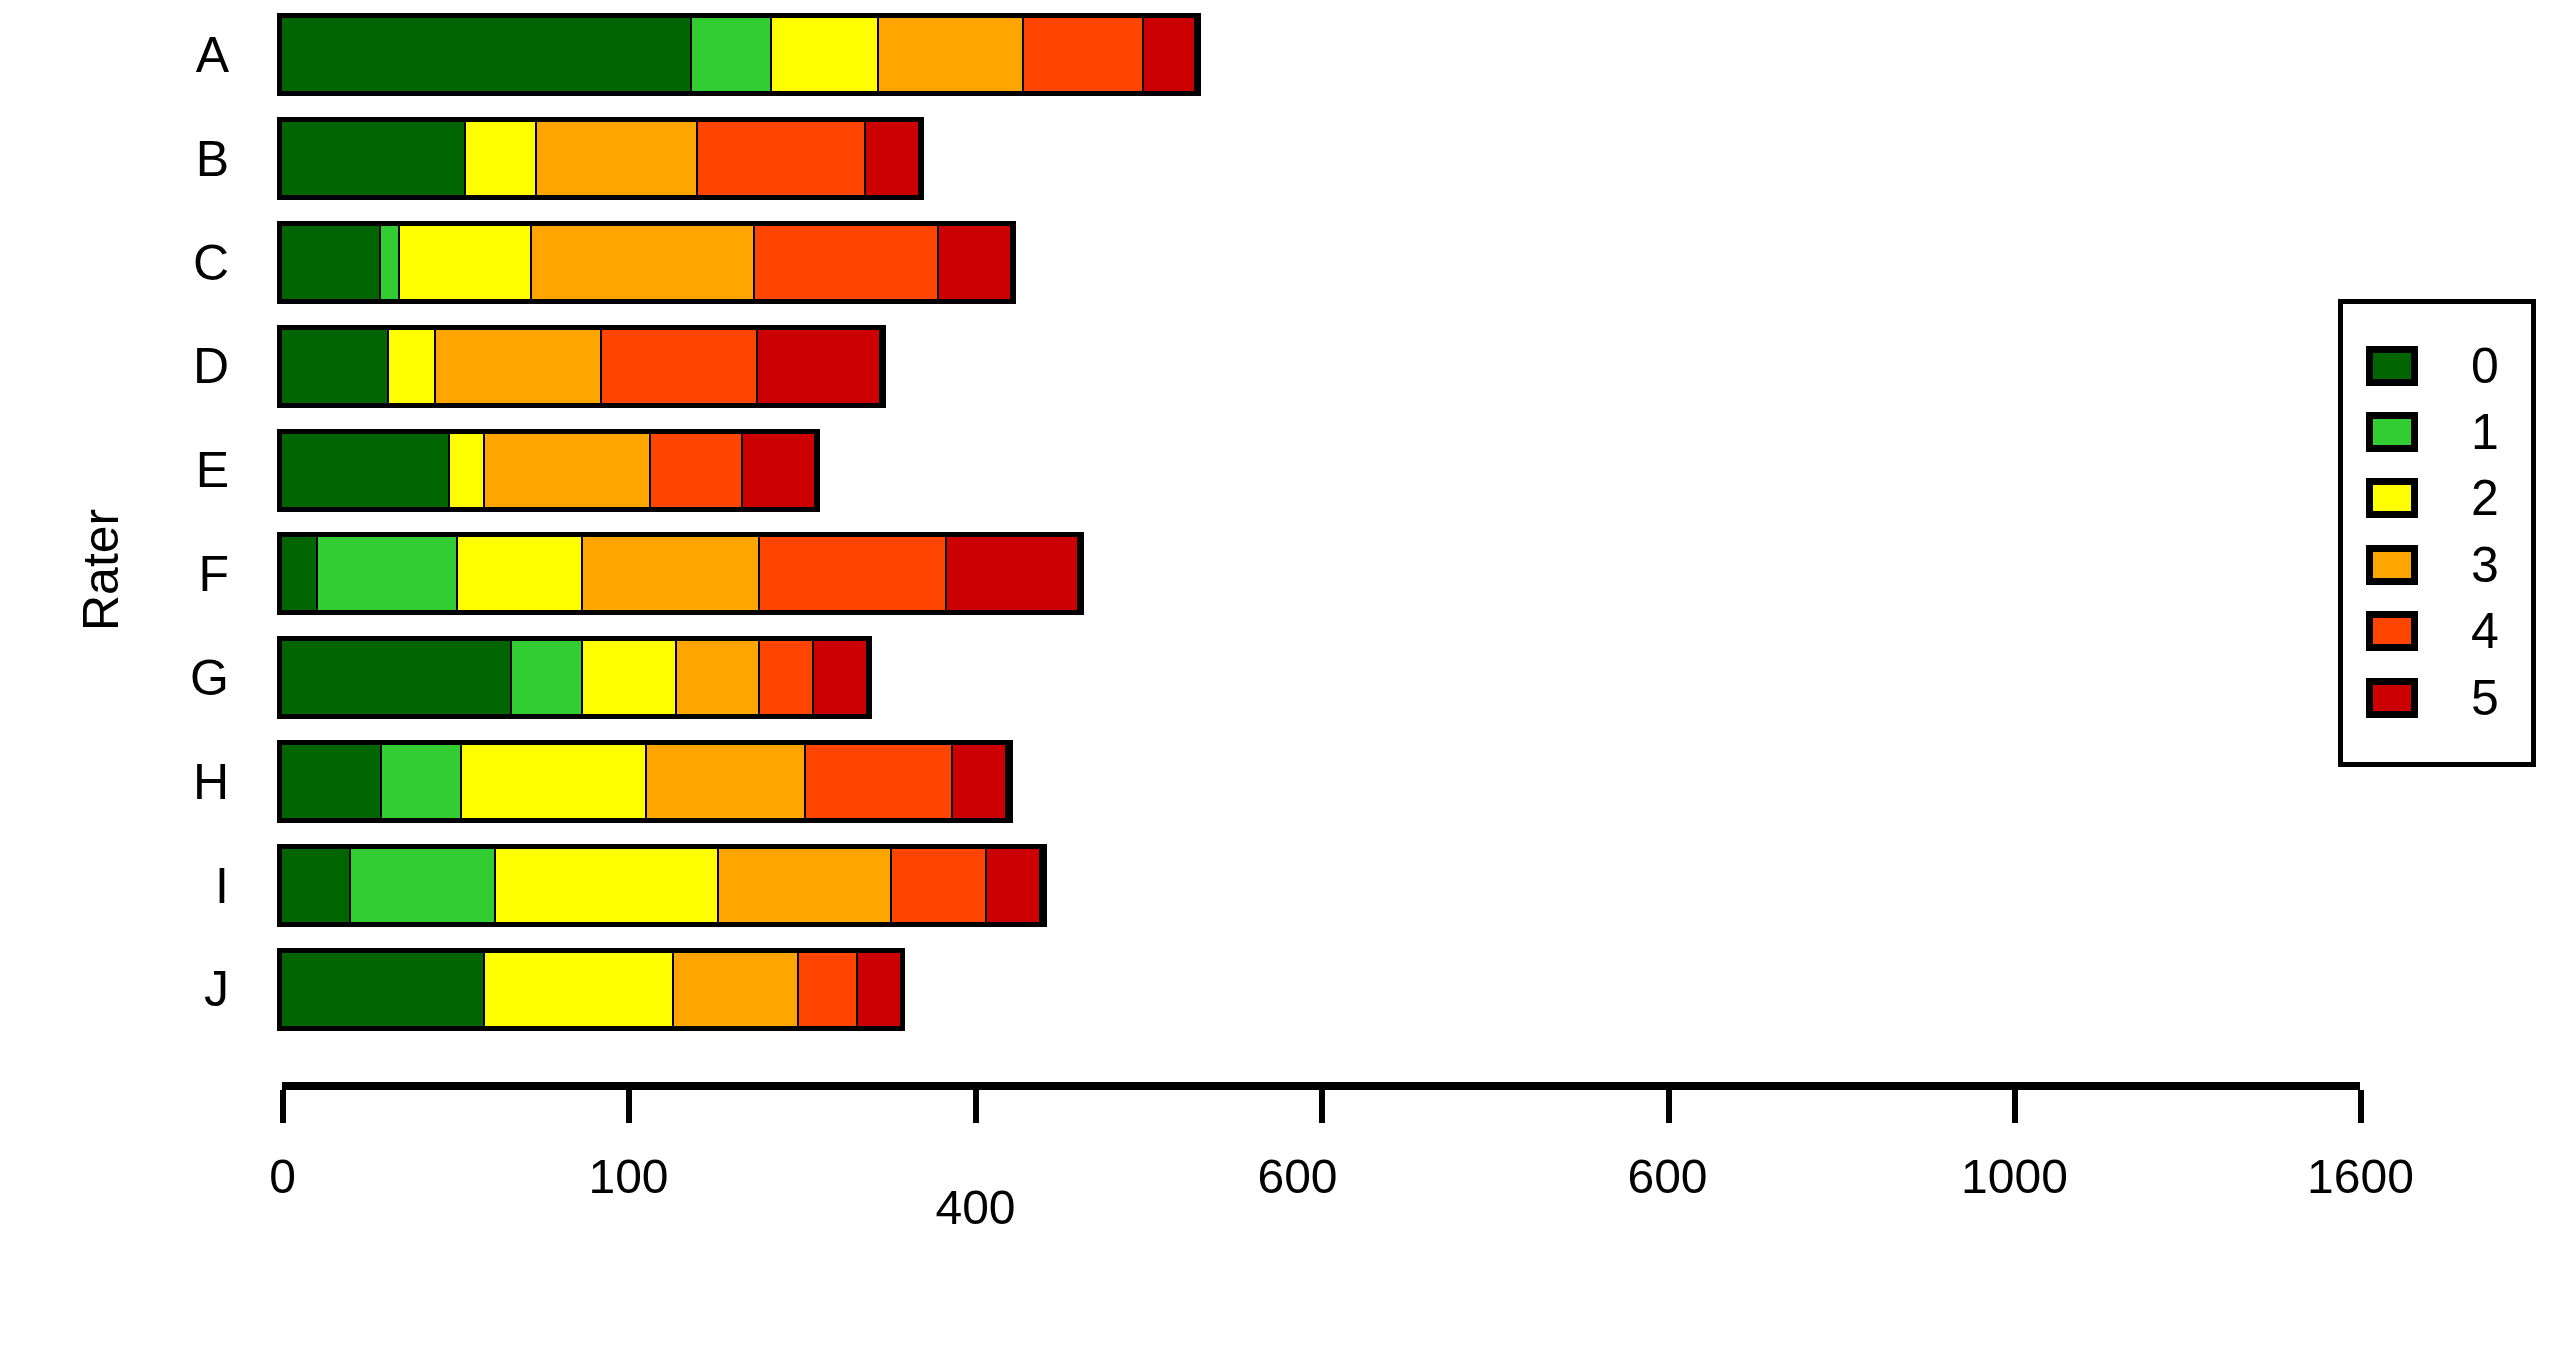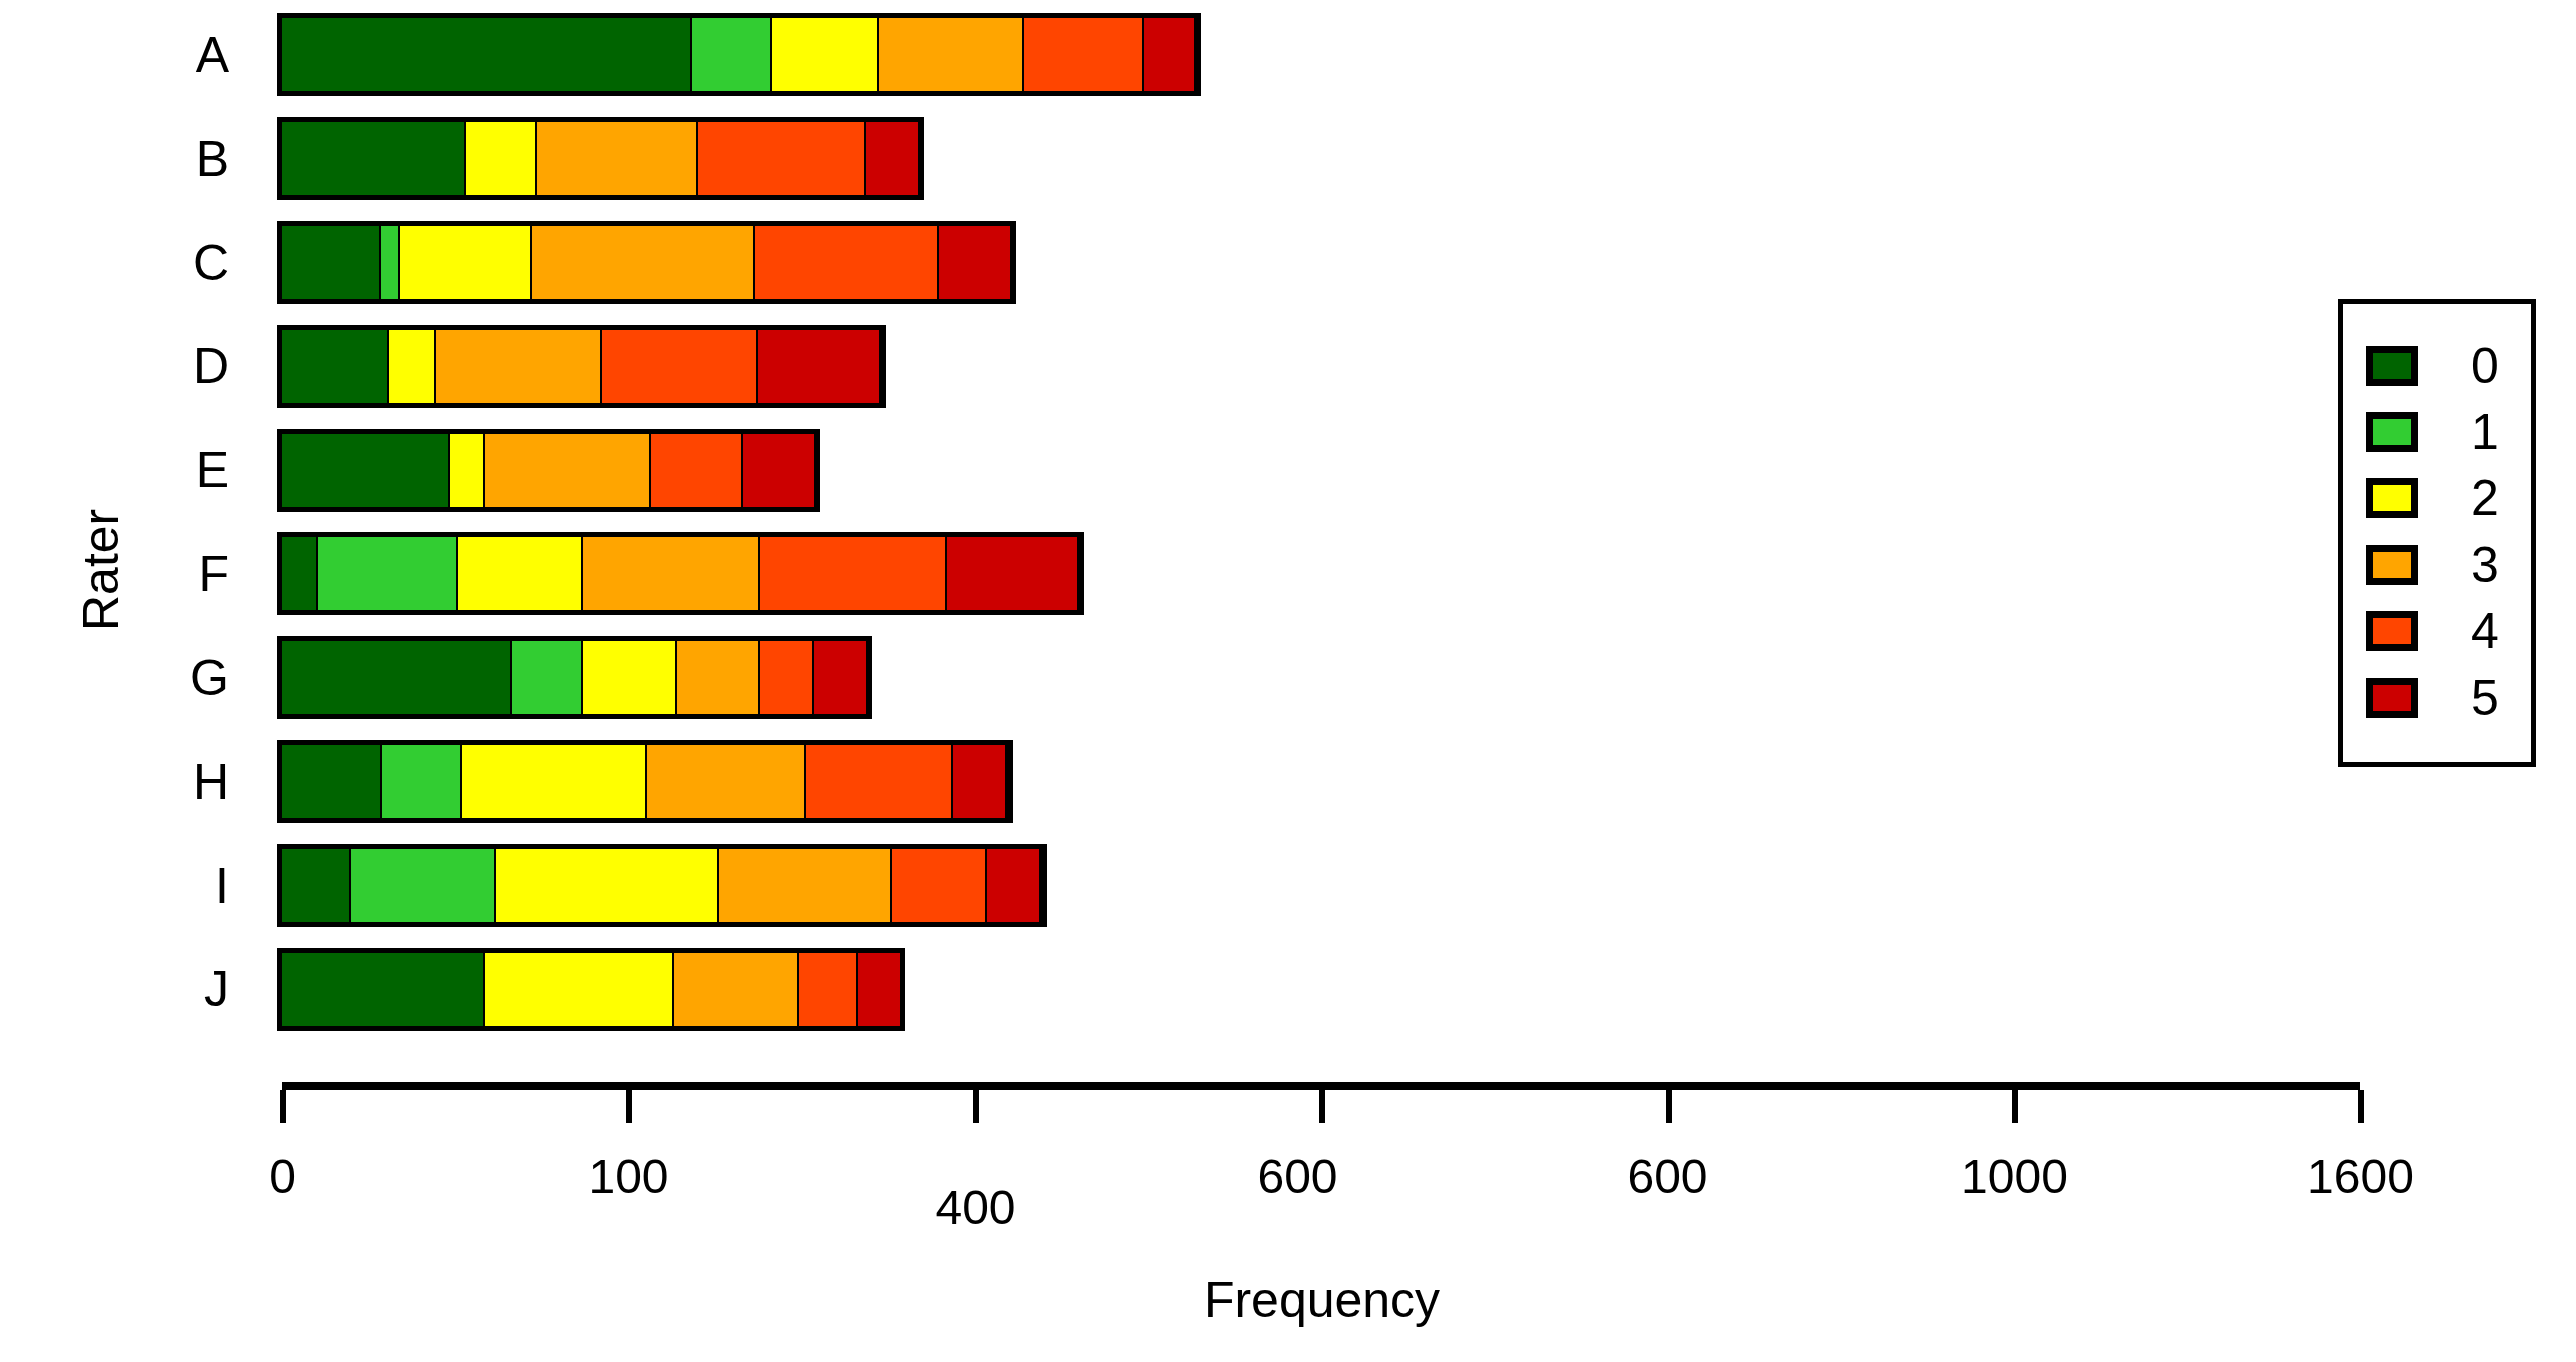--- a/index.html
+++ b/index.html
@@ -145,21 +145,20 @@
         <div class="x-tick" style="left: 1319px; top: 1090px;"></div>
         <div class="x-tick-label" style="left: 1198px; top: 1153px;">600</div>
         <div class="x-tick" style="left: 1666px; top: 1090px;"></div>
         <div class="x-tick-label" style="left: 1568px; top: 1153px;">600</div>
         <div class="x-tick" style="left: 2012px; top: 1090px;"></div>
         <div class="x-tick-label" style="left: 1915px; top: 1153px;">1000</div>
         <div class="x-tick" style="left: 2358px; top: 1090px;"></div>
         <div class="x-tick-label" style="left: 2261px; top: 1153px;">1600</div>
       </div>
 
-    <div class="x-title" id="x-title" style="left: 948px; top: 1275px;">Frequency</div>
 
     <div class="legend-box" id="legend-box" style="left: 2338px; top: 299px; width: 198px; height: 468px;">
         <div class="legend-item" style="left: 23px; top: 37px;">
           <div class="legend-swatch" style="background: rgb(0, 100, 0);"></div>
           <div class="legend-label">0</div>
         </div>
         <div class="legend-item" style="left: 23px; top: 103px;">
           <div class="legend-swatch" style="background: rgb(50, 205, 50);"></div>
           <div class="legend-label">1</div>
         </div>

